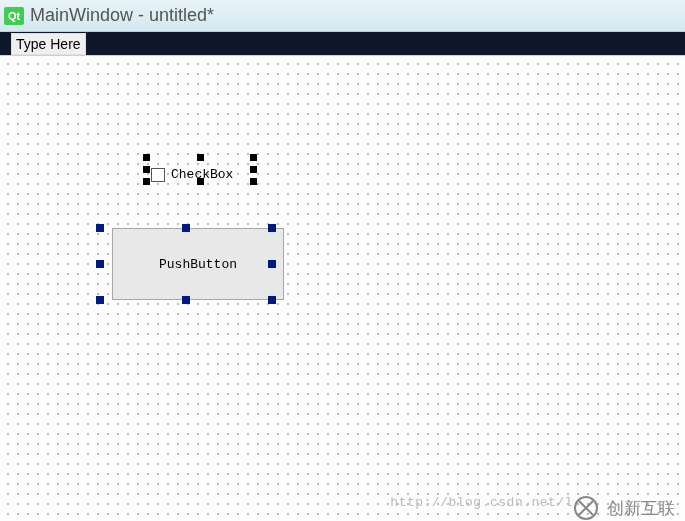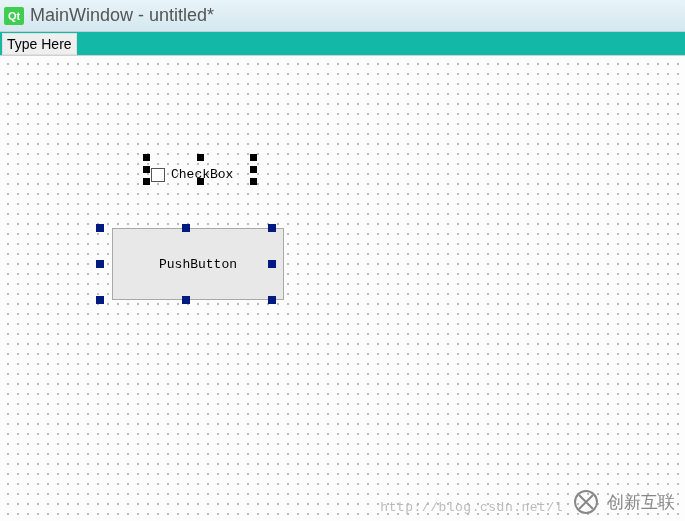--- a/index.html
+++ b/index.html
@@ -31,25 +31,25 @@
       justify-content: center;
       border-radius: 2px;
       margin-right: 6px;
     }
     .title-text {
       color: #555;
       font-size: 18px;
     }
     .menu-bar {
       height: 24px;
-      background: #14b8a6;
+      background: #0f172a;
       border-bottom: 1px solid #d0d0d0;
       display: flex;
       align-items: center;
-      padding-left: 2px;
+      padding-left: 11px;
     }
     .type-here {
       font-size: 14px;
       color: #000;
       padding: 2px 4px;
       background: #efefef;
       border: 1px solid #e0e0e0;
     }
     .canvas {
       position: relative;
@@ -109,24 +109,23 @@
     .pushbutton-handles .h {
       position: absolute;
       width: 8px;
       height: 8px;
       background: #001a80;
     }
 
     .watermark {
       position: absolute;
       right: 10px;
-      bottom: 6px;
+      bottom: 0;
       display: flex;
-      align-items: flex-end;
-      gap: 10px;
+      align-items: flex-start;
       color: #bbb;
       font-size: 13px;
     }
     .watermark-url {
       font-family: "Courier New", monospace;
       letter-spacing: 0.5px;
     }
     .watermark-logo {
       display: flex;
       align-items: center;

